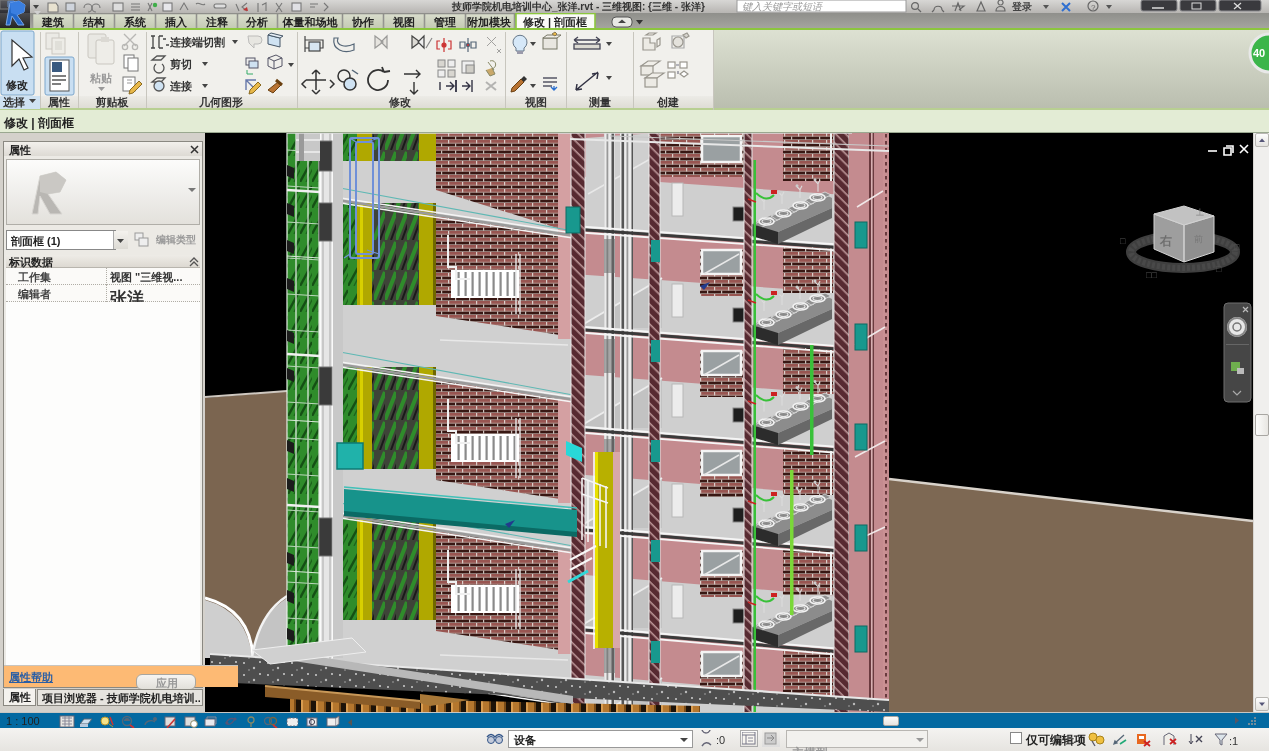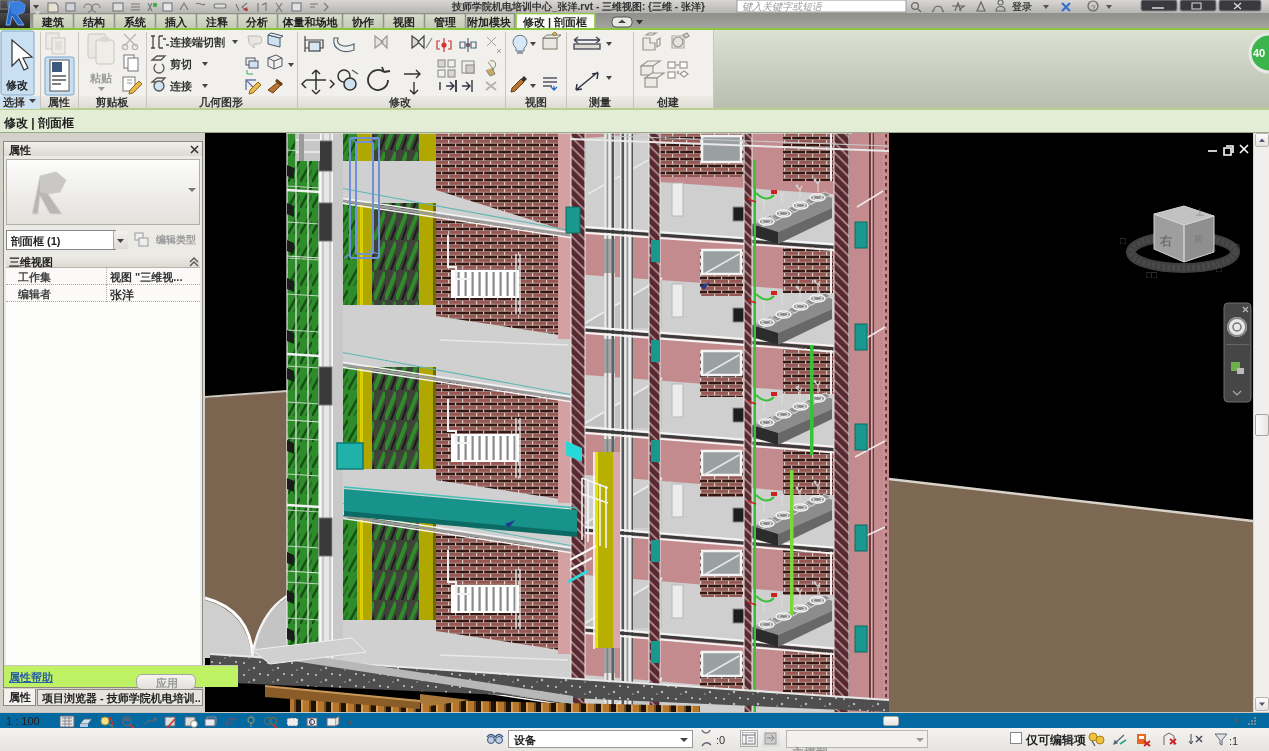--- a/index.html
+++ b/index.html
@@ -845,39 +845,39 @@
           </svg>
   </div>
   <svg class="abs" style="left:130px;top:88px" width="20" height="20">
           <g fill="#eee" stroke="#999">
             <rect x="1" y="3" width="8" height="7"></rect>
             <rect x="5" y="8" width="9" height="8"></rect>
           </g>
         </svg>
   <span class="cjk" style="position:absolute;left:152px;top:91px;font-size:10px;color:#999">编辑类型</span>
   <div class="abs" style="left:2px;top:113px;width:194px;height:13px;background:linear-gradient(#eeece7,#ddd9d2);border-bottom:1px solid #b8b5ae">
-   <span class="cjk" style="position:absolute;left:3px;top:0;font-size:11px">三维视图</span>
+   <span class="cjk" style="position:absolute;left:3px;top:0;font-size:11px">标识数据</span>
    <svg class="abs" style="left:183px;top:2px" width="10" height="10">
             <path d="M1,5 l4,-4 4,4 m-8,4 l4,-4 4,4" stroke="#555" stroke-width="1.3" fill="none"></path>
           </svg>
   </div>
   <div class="abs" style="left:2px;top:126px;width:194px;height:17px;background:#fbfaf8;border-bottom:1px dotted #b0ada6">
    <span class="cjk" style="position:absolute;left:12px;top:2px;font-size:11px;color:#444">工作集</span>
    <div class="abs" style="left:100px;top:0;width:94px;height:17px;border-left:1px dotted #b0ada6">
             <span class="cjk" style="position:absolute;left:3px;top:2px;font-size:11px;color:#333">视图 "三维视...</span>
           </div>
   </div>
   <div class="abs" style="left:2px;top:143px;width:194px;height:17px;background:#fbfaf8;border-bottom:1px dotted #b0ada6">
    <span class="cjk" style="position:absolute;left:12px;top:2px;font-size:11px;color:#444">编辑者</span>
    <div class="abs" style="left:100px;top:0;width:94px;height:17px;border-left:1px dotted #b0ada6">
-            <span class="cjk" style="position:absolute;left:3px;top:2px;font-size:12px;color:#333">张洋</span>
+            <span class="cjk" style="position:absolute;left:3px;top:2px;font-size:17px;color:#333">张洋</span>
           </div>
   </div>
   <div class="abs" style="left:2px;top:160px;width:194px;height:363px;background:#fdfdfc"></div>
-  <div class="abs" style="left:0;top:523px;width:234px;height:22px;background:#bef264;border-top:1px solid #c8c5bf">
+  <div class="abs" style="left:0;top:523px;width:234px;height:22px;background:#fdba74;border-top:1px solid #c8c5bf">
    <span class="cjk" style="position:absolute;left:5px;top:4px;font-size:11px;color:#2b5fa5;text-decoration:underline">属性帮助</span>
    <div class="abs" style="left:132px;top:8px;width:60px;height:16px;background:linear-gradient(#f6f5f2,#e2e0da);border:1px solid #a8a6a0;border-radius:6px">
     <span class="cjk" style="position:absolute;left:19px;top:1px;font-size:11px;color:#999">应用</span>
    </div>
   </div>
  </div>
  <div class="abs" style="left:3px;top:556px;width:33px;height:17px;background:#f4f2ee;border:1px solid #8a8881;border-top:none">
   <span class="cjk" style="position:absolute;left:5px;top:1px;font-size:11px">属性</span>
  </div>
  <div class="abs" style="left:37px;top:556px;width:166px;height:17px;background:#e6e4df;border:1px solid #8a8881">

